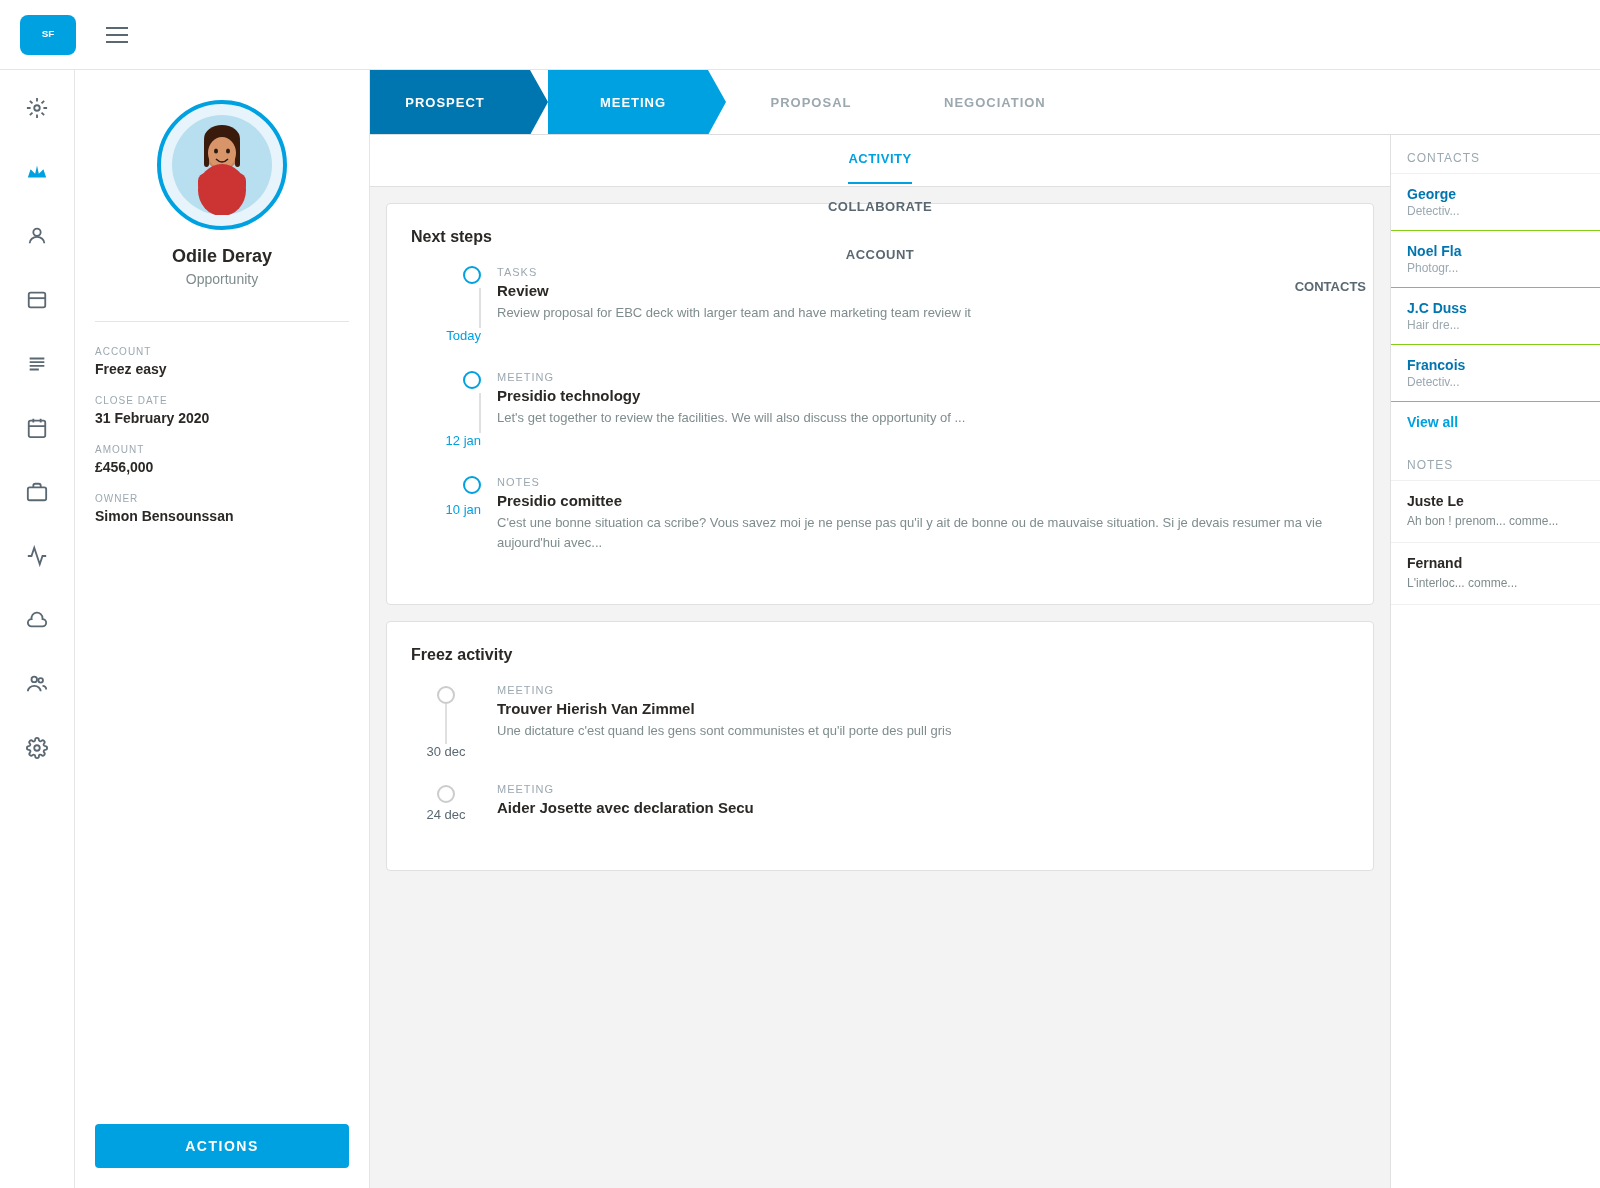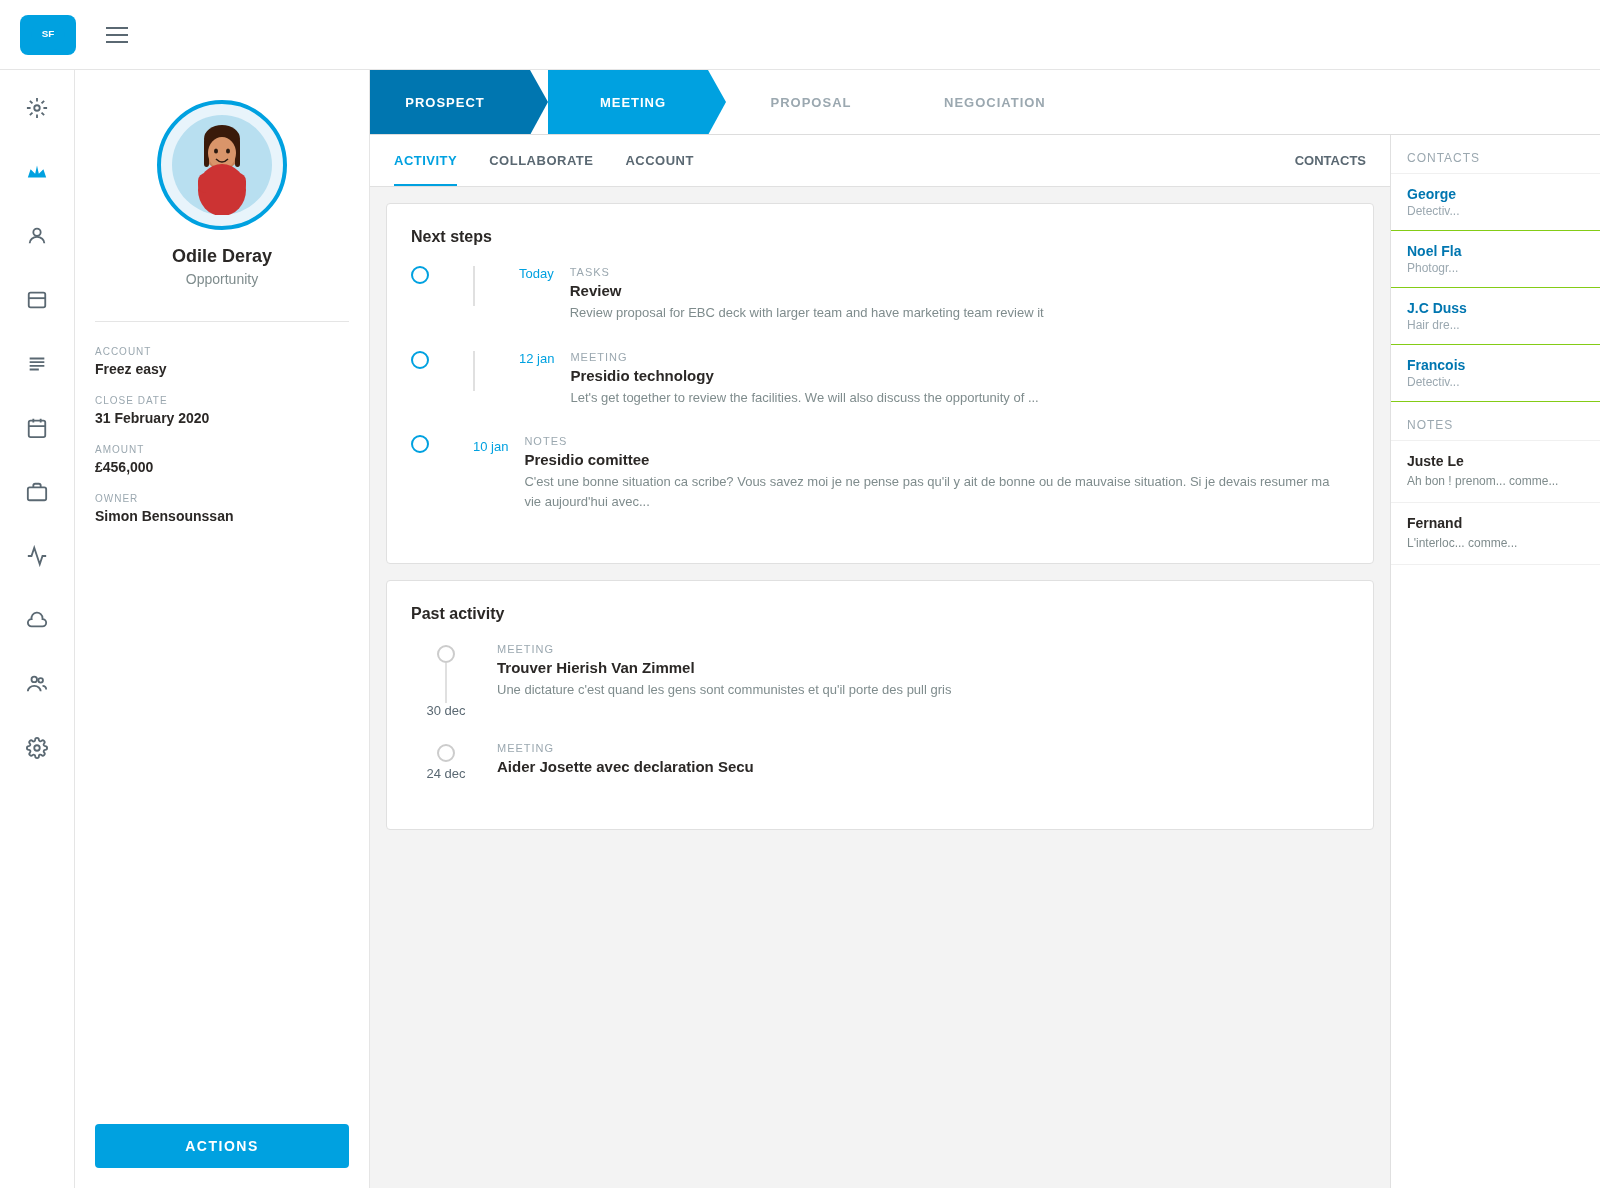--- a/index.html
+++ b/index.html
@@ -104,40 +104,40 @@
 
     
     .middle-panel {
       flex: 1; overflow-y: auto; padding: 0;
     }
 
     
     .tabs {
       display: flex; align-items: center; background: #fff;
       border-bottom: 1px solid #e0e0e0; padding: 0 24px;
-      height: 52px; gap: 32px;
+      height: 52px;  flex-direction: column;
     }
     .tab {
       font-size: 13px; font-weight: 600; color: #5a6872;
       padding: 16px 0; cursor: pointer; letter-spacing: 0.5px;
       border-bottom: 2px solid transparent; margin-bottom: -1px;
     }
     .tab.active { color: #00a1e0; border-bottom: 2px solid #00a1e0; }
     .tab-right { margin-left: auto; font-size: 13px; font-weight: 600; color: #5a6872; }
 
     
     .activity-card {
       background: #fff; margin: 16px 16px; border-radius: 4px;
       border: 1px solid #e0e0e0; padding: 24px;
     }
     .section-title { font-size: 16px; font-weight: bold; color: #2b2826; margin-bottom: 20px; }
 
     
     .timeline-item { display: flex; gap: 16px; margin-bottom: 28px; position: relative; }
-    .timeline-left { display: flex; flex-direction: row; align-items: flex-start; min-width: 70px; gap: 44px; }
+    .timeline-left { display: flex; flex-direction: column; align-items: flex-end; min-width: 70px; }
     .timeline-dot {
       width: 18px; height: 18px; border-radius: 50%; border: 2px solid #00a1e0;
       background: #fff; flex-shrink: 0; margin-bottom: 4px;
     }
     .timeline-line { width: 2px; background: #e0e0e0; flex: 1; min-height: 40px; }
     .timeline-date { font-size: 13px; color: #00a1e0; font-weight: 500; }
     .timeline-content { flex: 1; }
     .timeline-type { font-size: 11px; color: #9ba8b0; letter-spacing: 1px; text-transform: uppercase; margin-bottom: 4px; }
     .timeline-title { font-size: 15px; font-weight: bold; color: #2b2826; margin-bottom: 4px; }
     .timeline-desc { font-size: 13px; color: #7f8c8d; line-height: 1.5; }
@@ -361,21 +361,21 @@
           </div>
           <div class="timeline-content">
             <div class="timeline-type">NOTES</div>
             <div class="timeline-title">Presidio comittee</div>
             <div class="timeline-desc">C'est une bonne situation ca scribe? Vous savez moi je ne pense pas qu'il y ait de bonne ou de mauvaise situation. Si je devais resumer ma vie aujourd'hui avec...</div>
           </div>
         </div>
       </div>
 
       <div class="activity-card">
-        <div class="section-title">Past activity</div>
+        <div class="section-title">Freez activity</div>
 
         <div class="past-timeline-item">
           <div class="past-left">
             <div class="past-dot"></div>
             <div class="past-line"></div>
             <div class="past-date">30 dec</div>
           </div>
           <div class="timeline-content">
             <div class="timeline-type">MEETING</div>
             <div class="timeline-title">Trouver Hierish Van Zimmel</div>
@@ -410,20 +410,21 @@
       </div>
       <div class="contact-item">
         <div class="contact-item-name">J.C Duss</div>
         <div class="contact-item-role">Hair dre...</div>
       </div>
       <div class="contact-item">
         <div class="contact-item-name">Francois</div>
         <div class="contact-item-role">Detectiv...</div>
       </div>
 
+      <div class="view-all-btn">View all</div>
 
       <div class="right-section-title">NOTES</div>
 
       <div class="note-item">
         <div class="note-item-name">Juste Le</div>
         <div class="note-item-desc">Ah bon ! prenom... comme...</div>
       </div>
       <div class="note-item">
         <div class="note-item-name">Fernand</div>
         <div class="note-item-desc">L'interloc... comme...</div>

